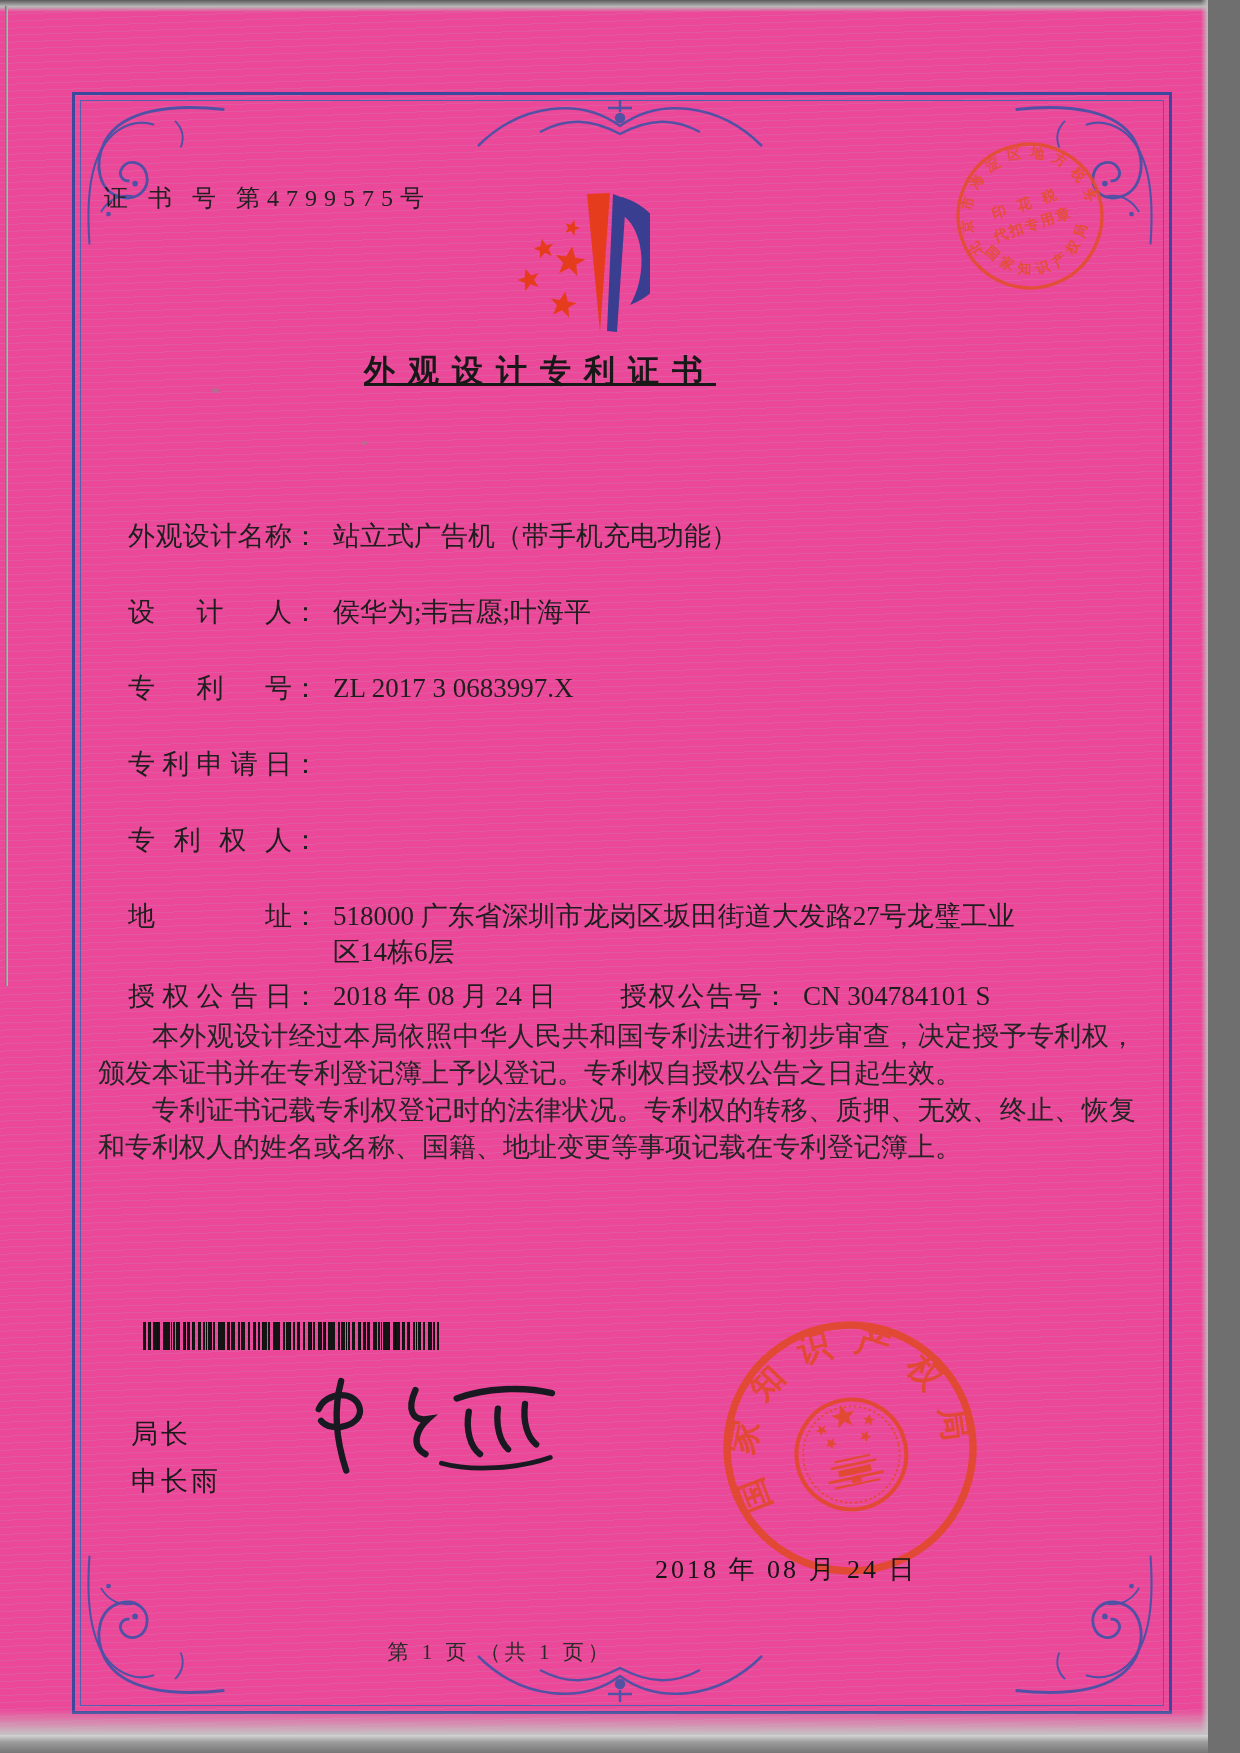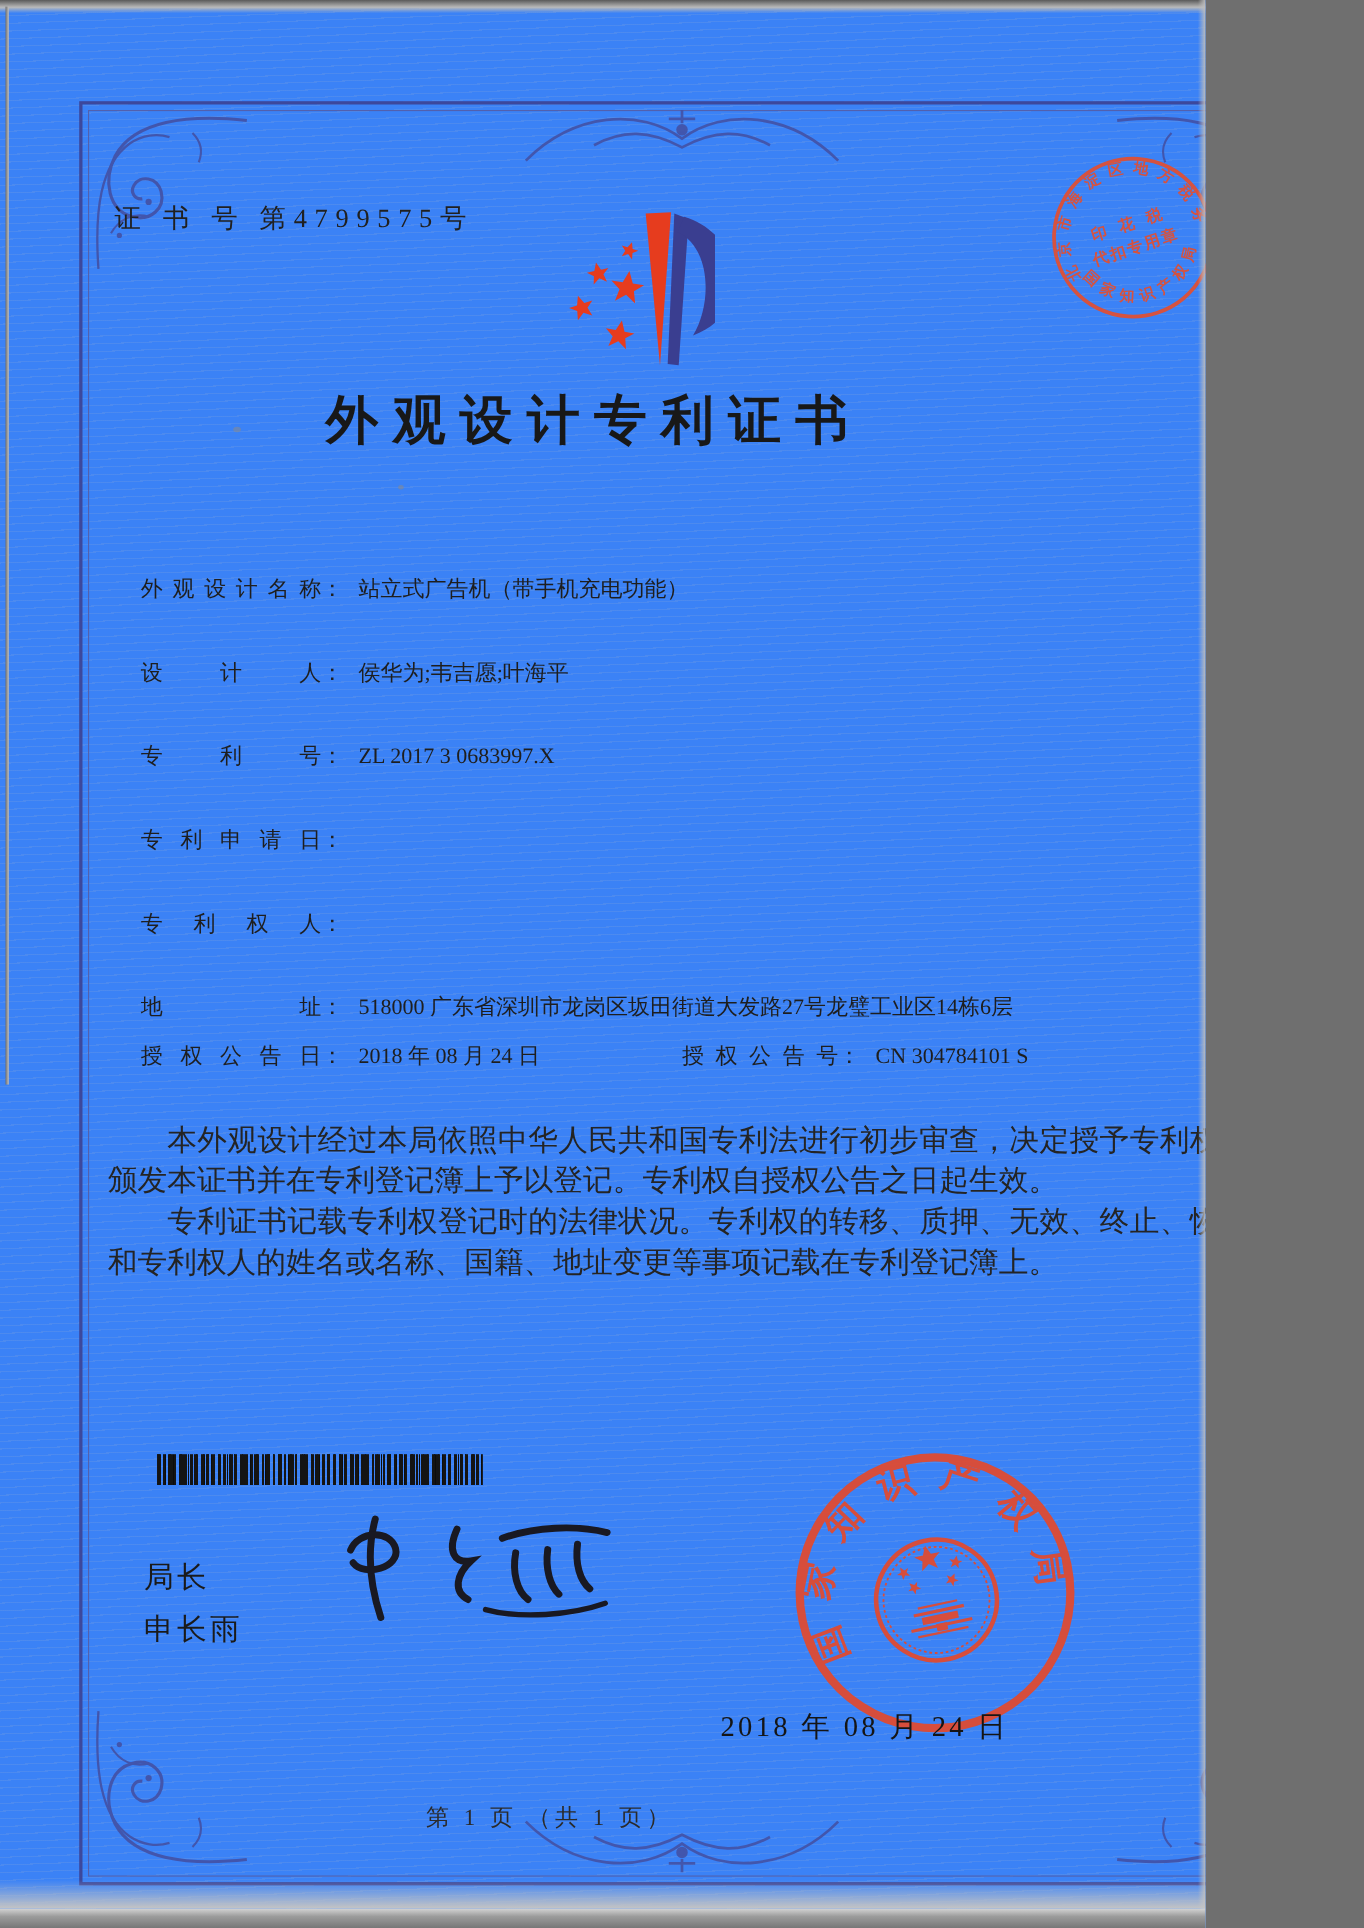--- a/index.html
+++ b/index.html
@@ -1,16 +1,16 @@
 <!DOCTYPE html>
 <html><head>
 <meta charset="utf-8">
 <style>
   html,body{margin:0;padding:0;background:#6f6f6f;}
-  .scan{position:relative;width:1096px;height:1753px;background:#3b82f6;overflow:hidden;
+  .scan{position:relative;width:1208px;height:1753px;background:#ec4899;overflow:hidden;
         font-family:"Liberation Serif","DejaVu Serif",serif;}
   
   .scan::before{content:"";position:absolute;inset:0;pointer-events:none;
     background:repeating-linear-gradient(178deg, rgba(168,182,204,.16) 0 1px, transparent 1px 7px);
     z-index:0;}
   
   .edge-top{position:absolute;top:0;left:0;right:0;height:12px;z-index:6;
     background:linear-gradient(180deg,#5a5a5a,#b9b9b9 55%,rgba(255,255,255,0));}
   .edge-bottom{position:absolute;bottom:0;left:0;right:0;height:18px;z-index:6;
     background:linear-gradient(0deg,#767676,#9c9c9c 60%,#d5d5d5);}
@@ -35,24 +35,24 @@
   .midorn.top{left:470px;top:88px;}
   .midorn.bottom{left:470px;top:1644px;transform:scaleY(-1);}
 
   
   .cert-no{position:absolute;left:104px;top:182px;font-size:24px;letter-spacing:7px;
     color:#202020;z-index:2;}
   .logo{position:absolute;left:450px;top:185px;width:200px;height:150px;z-index:2;}
   .tax-stamp{position:absolute;left:950px;top:136px;width:160px;height:160px;z-index:2;
     transform:rotate(-18deg);opacity:.92;}
   .title{position:absolute;left:140px;top:350px;width:800px;text-align:center;
-    font-size:48px;font-weight:700;letter-spacing:13px;color:#181818;z-index:2;}
-
-  
-  .fields{position:absolute;left:128px;top:518px;width:1004px;font-size:20px;color:#1e1e1e;z-index:2;}
+    font-size:31px;font-weight:700;letter-spacing:13px;color:#181818;z-index:2;text-decoration:underline;}
+
+  
+  .fields{position:absolute;left:128px;top:518px;width:1004px;font-size:27px;color:#1e1e1e;z-index:2;}
   .frow{display:flex;line-height:36px;margin-bottom:40px;position:relative;}
   .flabel{width:164px;flex:none;text-align:justify;text-align-last:justify;}
   .fcolon{flex:none;margin-right:14px;}
   .fval{flex:1;}
   .frow.addr{margin-bottom:8px;}
   .frow.addr .fval{max-width:700px;}
   .gpair2{position:absolute;left:492px;top:0;display:flex;}
   .gpair2 .flabel{width:142px;}
 
   

